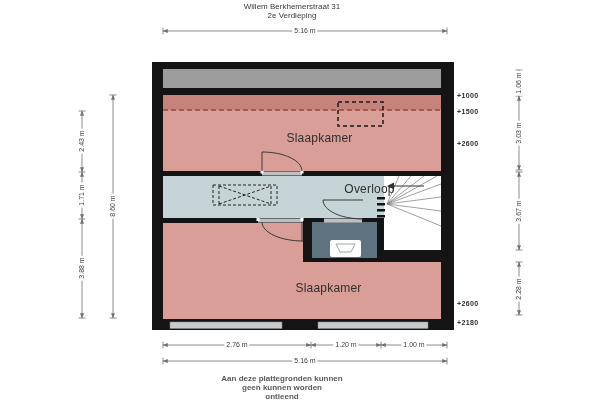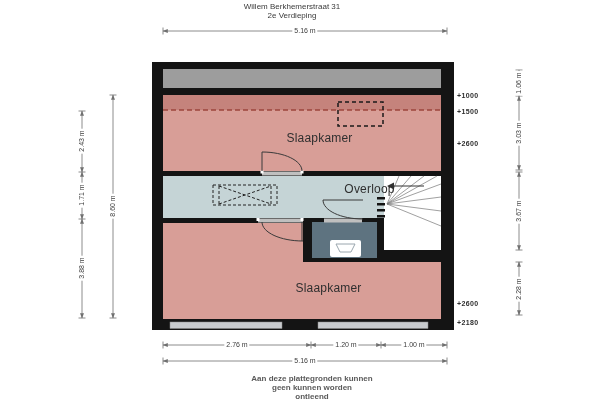--- a/index.html
+++ b/index.html
@@ -8,21 +8,21 @@
   #plan-svg{position:absolute;left:0;top:0;}
   .lbl{position:absolute;font-size:7px;line-height:1.1;color:#3c3c3c;background:#fff;
        padding:0 2px;white-space:nowrap;transform:translate(-50%,-50%);}
   .lbl.rot{transform:translate(-50%,-50%) rotate(-90deg);}
   .room-lbl{position:absolute;font-size:12px;color:#2f2f2f;background:transparent;
             white-space:nowrap;transform:translate(-50%,-50%);letter-spacing:.2px;padding-left:47px;}
   .height-lbl{position:absolute;font-size:7px;font-weight:600;color:#2e2e2e;
               letter-spacing:.4px;white-space:nowrap;transform:translate(0,-50%);}
   .title-line{position:absolute;left:292px;transform:translateX(-50%);
               font-size:8px;font-weight:normal;color:#3a3a3a;white-space:nowrap;}
-  .disc-line{position:absolute;left:312px;transform:translateX(-50%);
+  .disc-line{position:absolute;left:282px;transform:translateX(-50%);
              font-size:8px;font-weight:600;color:#5a5a5a;white-space:nowrap;}
 </style>
 </head>
 <body>
 
 <div id="stage">
 
   <svg id="plan-svg" width="600" height="400" viewBox="0 0 600 400">
     <defs>
       <marker id="mE" markerWidth="7" markerHeight="6" refX="6" refY="3" orient="auto">

